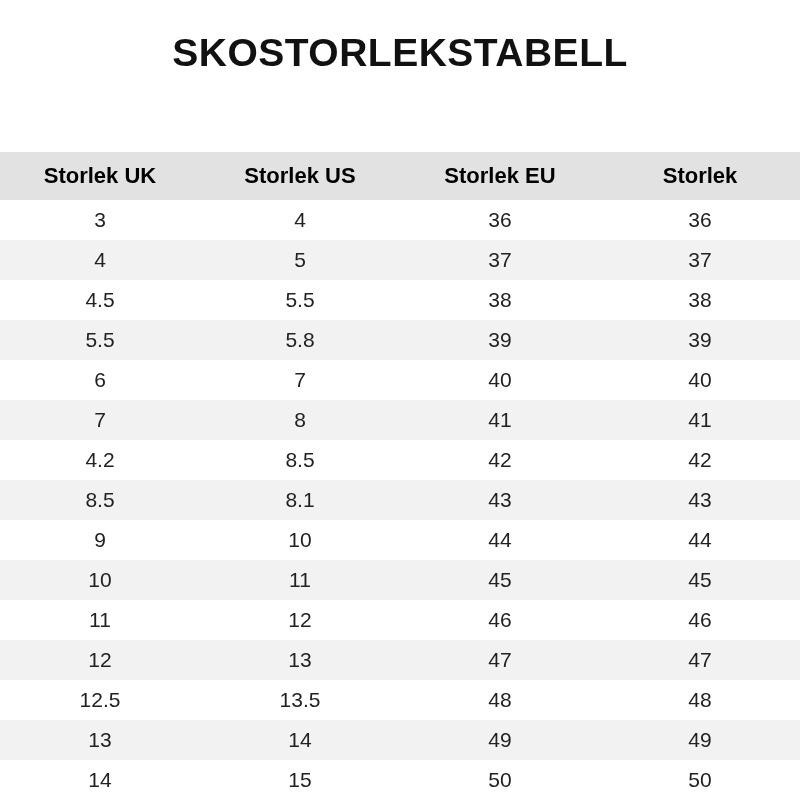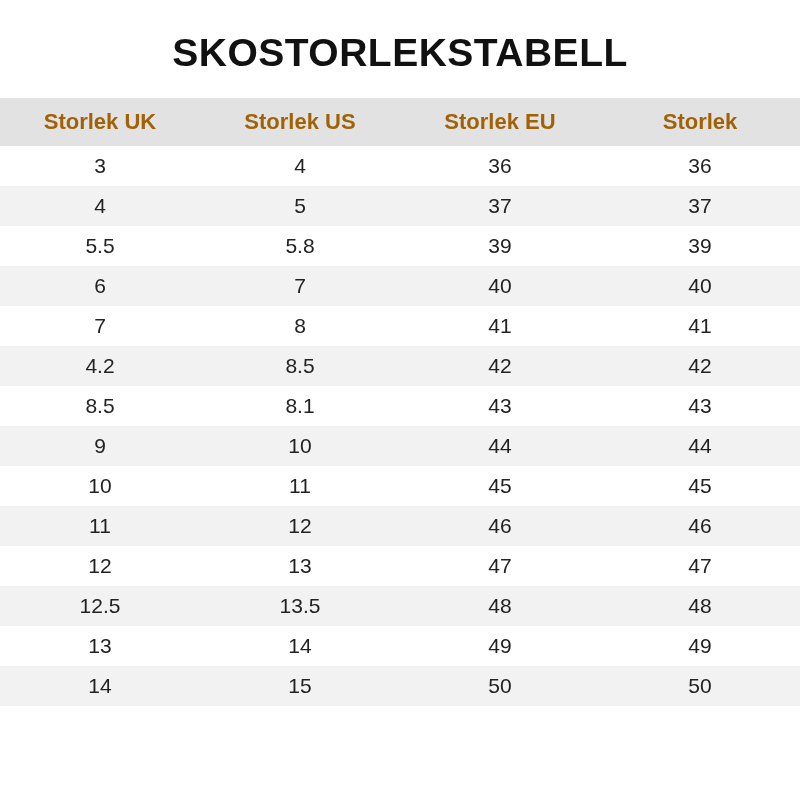--- a/index.html
+++ b/index.html
@@ -13,40 +13,41 @@
     font-family: "Liberation Sans", sans-serif;
     color: #1a1a1a;
     overflow: hidden;
   }
   .page {
     width: 800px;
     height: 800px;
     box-sizing: border-box;
     display: flex;
     flex-direction: column;
+    justify-content: space-between;
   }
   .title {
     text-align: center;
     font-size: 39px;
     font-weight: bold;
     letter-spacing: 0.5px;
     color: #111111;
     margin: 33px 0 26px 0;
     line-height: 1;
   }
   table.size-table {
     width: 800px;
     border-collapse: collapse;
     table-layout: fixed;
   }
   table.size-table th {
     background: #e2e2e2;
     font-size: 22px;
     font-weight: bold;
-    color: #a16207;
+    color: #000000;
     height: 48px;
     text-align: center;
     vertical-align: middle;
     padding: 0;
   }
   table.size-table td {
     font-size: 21px;
     color: #222222;
     height: 40px;
     text-align: center;
@@ -82,20 +83,26 @@
         <td>3</td>
         <td>4</td>
         <td>36</td>
         <td>36</td>
       </tr>
       <tr>
         <td>4</td>
         <td>5</td>
         <td>37</td>
         <td>37</td>
+      </tr>
+      <tr>
+        <td>4.5</td>
+        <td>5.5</td>
+        <td>38</td>
+        <td>38</td>
       </tr>
       <tr>
         <td>5.5</td>
         <td>5.8</td>
         <td>39</td>
         <td>39</td>
       </tr>
       <tr>
         <td>6</td>
         <td>7</td>

